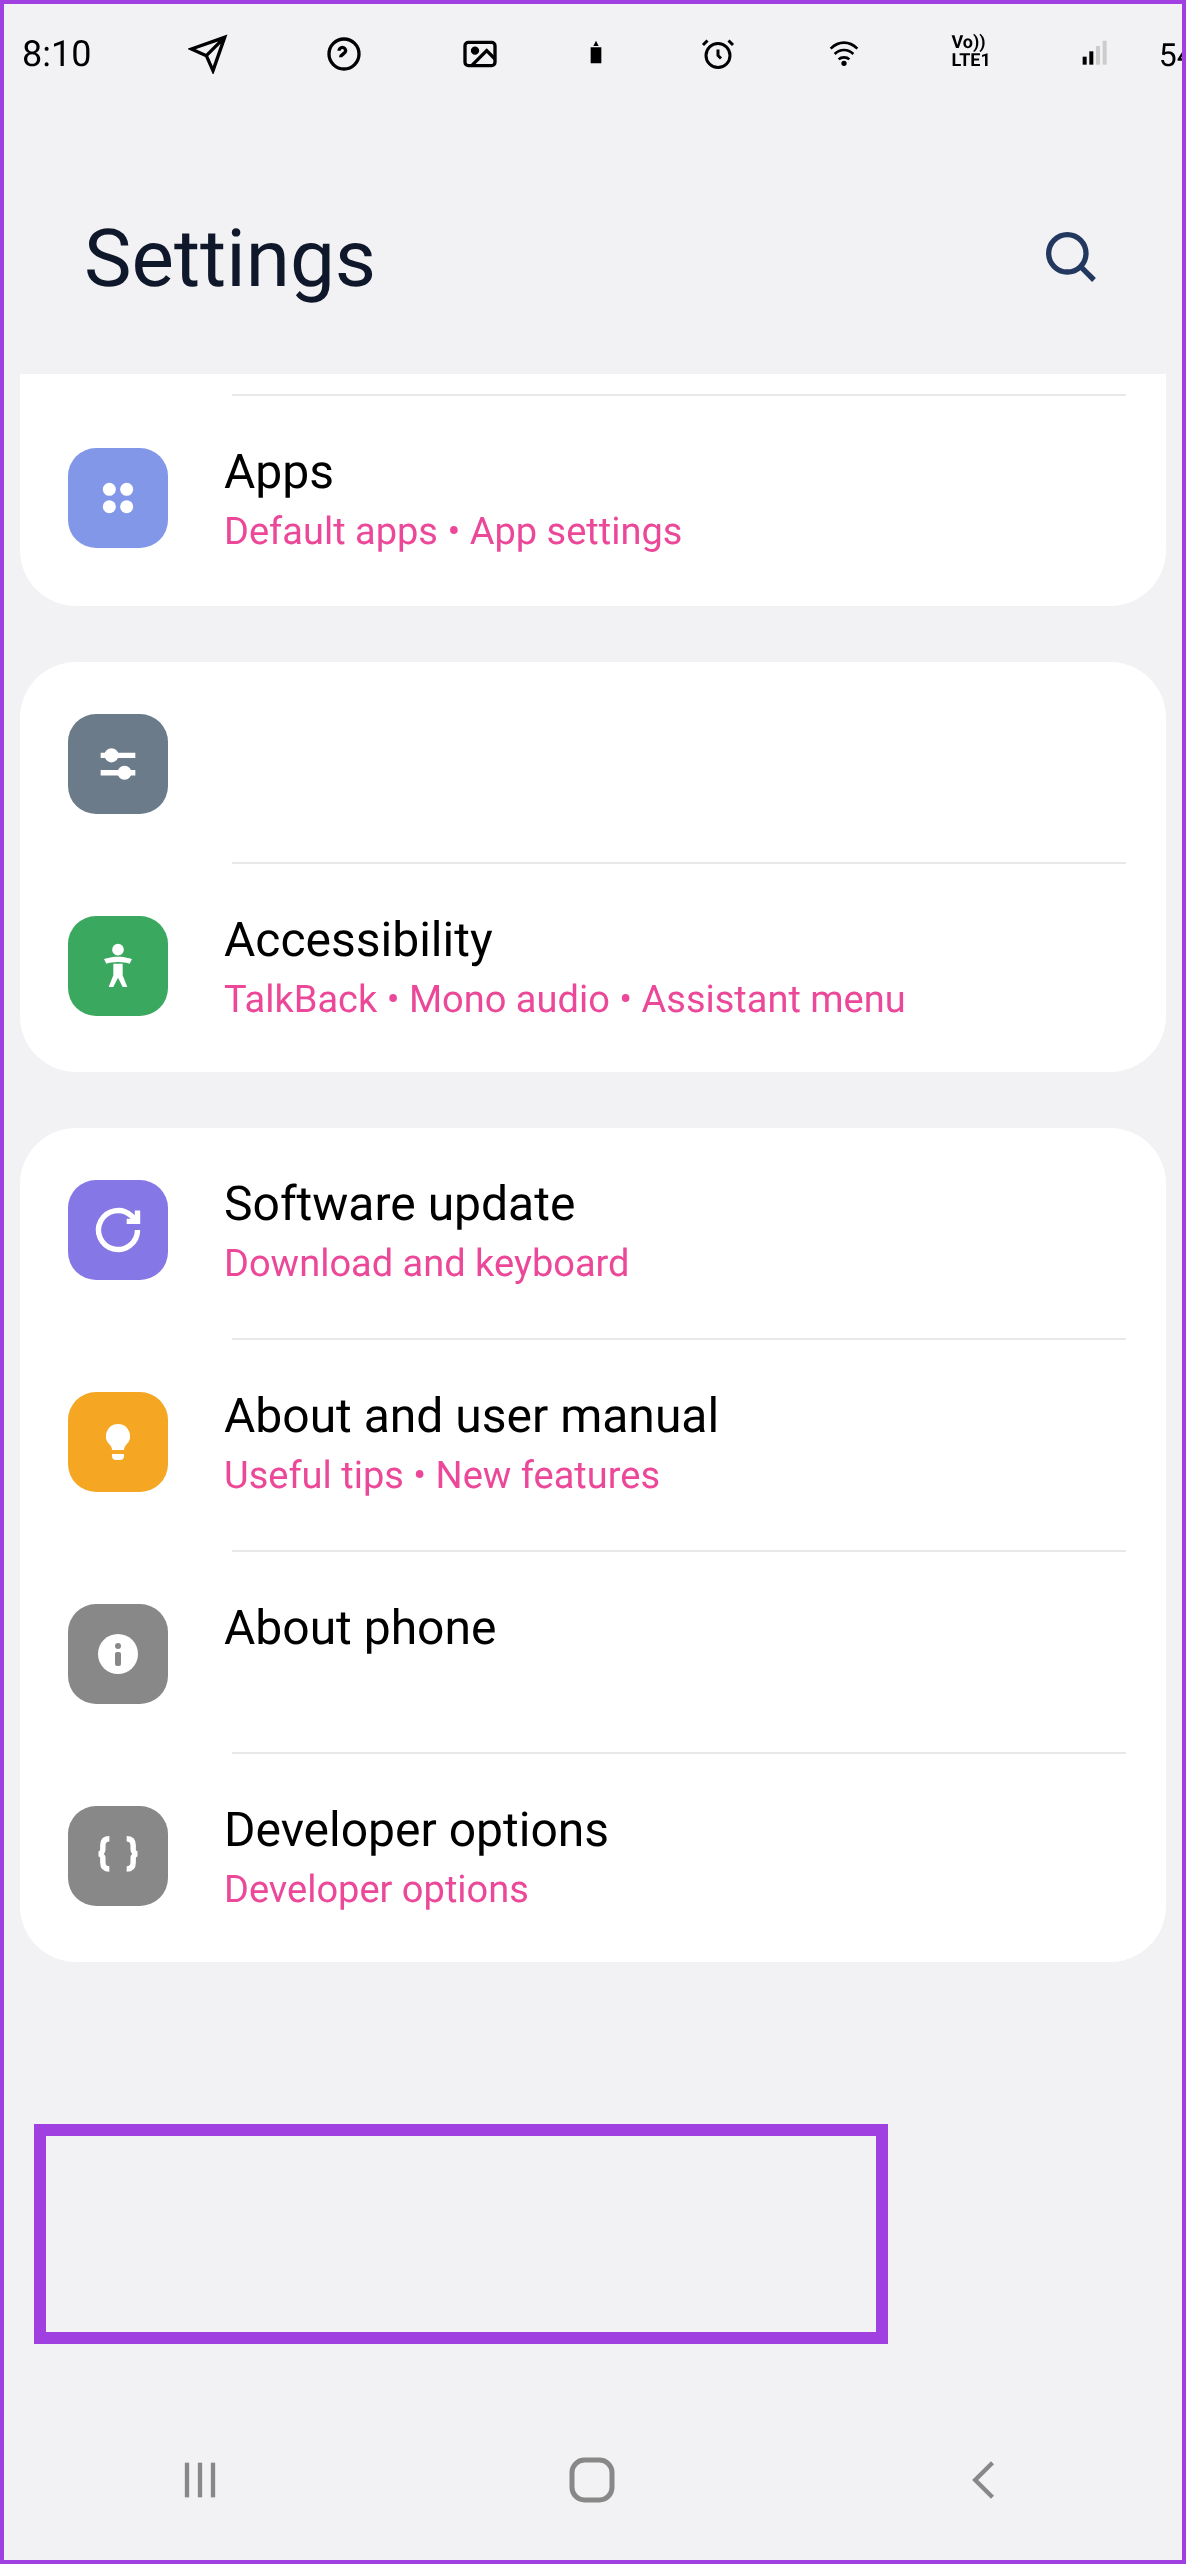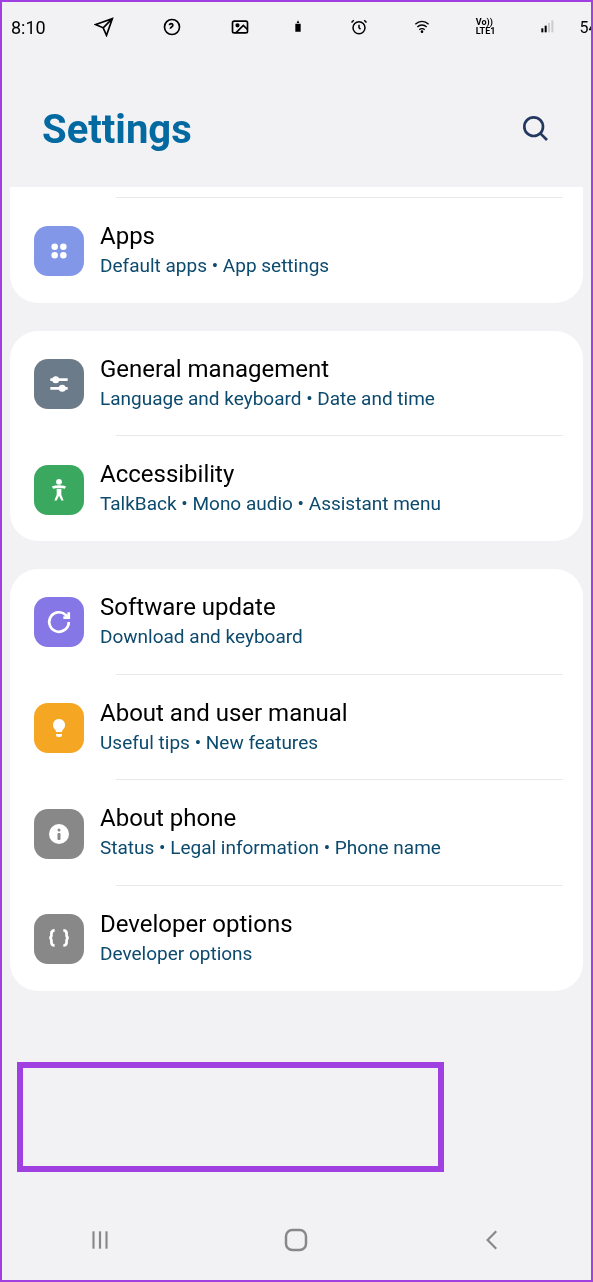--- a/index.html
+++ b/index.html
@@ -47,45 +47,45 @@
       margin-left: 18px;
     }
     .header {
       padding: 54px 40px 34px;
       display: flex;
       justify-content: space-between;
       align-items: center;
     }
     .header-title {
       font-size: 40px;
-      font-weight: 700;
-      color: #0369a1;
+      font-weight: 400;
+      color: #0f172a;
     }
     .search-icon {
       color: #23385f;
     }
     .content {
       padding: 0 8px;
     }
     .section {
       background: #fff;
       border-radius: 28px;
       margin-bottom: 28px;
       overflow: hidden;
     }
     .section-partial-top {
       border-top-left-radius: 0;
       border-top-right-radius: 0;
       padding-top: 10px;
     }
     .row {
       display: flex;
-      align-items: center;
+      align-items: flex-start;
       padding: 24px 20px 24px 24px;
-      gap: 16px;
+      gap: 28px;
       position: relative;
     }
     .row-divider {
       border-top: 1px solid #e8e8e8;
       margin-left: 106px;
       margin-right: 20px;
     }
     .row-icon {
       width: 50px;
       height: 50px;
@@ -101,21 +101,21 @@
       min-width: 0;
     }
     .row-title {
       font-size: 24px;
       font-weight: 400;
       color: #000;
       margin-bottom: 4px;
     }
     .row-subtitle {
       font-size: 19px;
-      color: #0c4a6e;
+      color: #ec4899;
       line-height: 1.3;
     }
     .highlight-box {
       position: absolute;
       border: 6px solid #a040e0;
       left: 15px;
       right: 147px;
       top: 1060px;
       height: 110px;
       pointer-events: none;
@@ -248,24 +248,20 @@
     <div class="section">
       <div class="row">
         <div class="row-icon icon-general">
           <svg width="26" height="26" viewBox="0 0 24 24" fill="none" stroke="#fff" stroke-width="2.5">
               <line x1="4" y1="8" x2="20" y2="8"></line>
               <circle cx="9" cy="8" r="2" fill="#fff"></circle>
               <line x1="4" y1="16" x2="20" y2="16"></line>
               <circle cx="15" cy="16" r="2" fill="#fff"></circle>
             </svg>
         </div>
-        <div class="row-content">
-          <div class="row-title">General management</div>
-          <div class="row-subtitle">Language and keyboard  •  Date and time</div>
-        </div>
       </div>
       <div class="row-divider"></div>
       <div class="row">
         <div class="row-icon icon-accessibility">
           <svg width="28" height="28" viewBox="0 0 24 24" fill="#fff">
               <circle cx="12" cy="5" r="2.5"></circle>
               <path d="M12 8c-3 0-6 1-6 1l1 2c1-.3 3-.7 5-.7s4 .4 5 .7l1-2s-3-1-6-1zm-2 3v5l-2 5h2l2-4 2 4h2l-2-5v-5"></path>
             </svg>
         </div>
         <div class="row-content">
@@ -304,21 +300,20 @@
       <div class="row">
         <div class="row-icon icon-about">
           <svg width="24" height="24" viewBox="0 0 24 24" fill="#fff">
               <circle cx="12" cy="12" r="10" fill="#fff"></circle>
               <circle cx="12" cy="8" r="1.5" fill="#888"></circle>
               <rect x="10.5" y="11" width="3" height="7" rx="1" fill="#888"></rect>
             </svg>
         </div>
         <div class="row-content">
           <div class="row-title">About phone</div>
-          <div class="row-subtitle">Status  •  Legal information  •  Phone name</div>
         </div>
       </div>
       <div class="row-divider"></div>
       <div class="row">
         <div class="row-icon icon-developer">
           <svg width="26" height="26" viewBox="0 0 24 24" fill="none" stroke="#fff" stroke-width="2.5">
               <path d="M8 4c-2 0-3 1-3 3v2c0 1-1 2-2 2 1 0 2 1 2 2v2c0 2 1 3 3 3M16 4c2 0 3 1 3 3v2c0 1 1 2 2 2-1 0-2 1-2 2v2c0 2-1 3-3 3"></path>
             </svg>
         </div>
         <div class="row-content">

